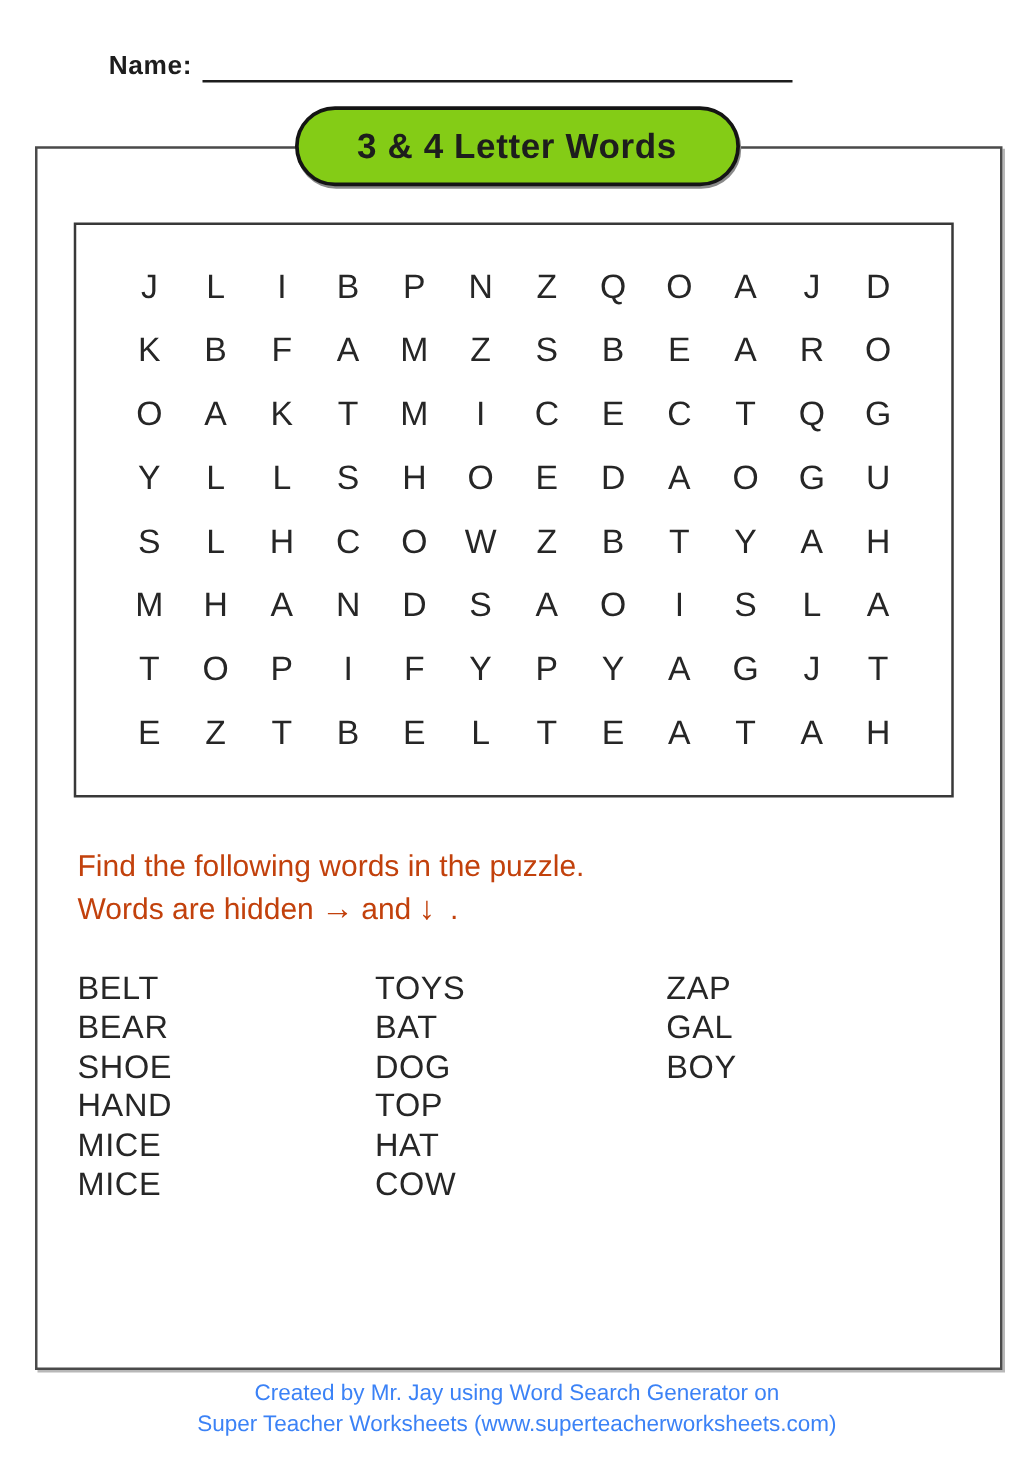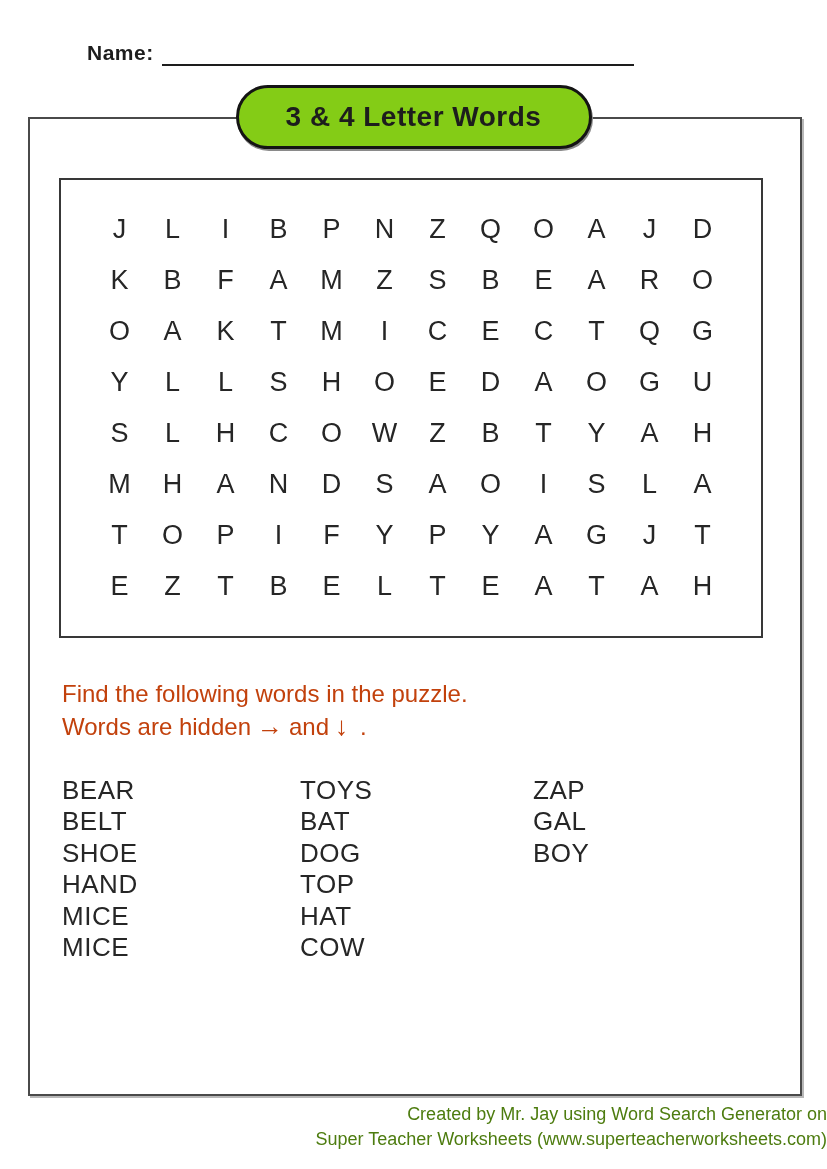--- a/index.html
+++ b/index.html
@@ -138,24 +138,24 @@
     letter-spacing: 0.5px;
     color: #262626;
   }
 
   
   .footer {
     position: absolute;
     left: 0;
     right: 0;
     top: 1102px;
-    text-align: right;
+    text-align: center;
     font-size: 18px;
     line-height: 25px;
-    color: #4d7c0f;
+    color: #3b82f6;
   }
 </style>
 </head>
 <body>
 
 <div class="page">
 
   <div class="name-row">
     <span class="name-label">Name:</span>
     <span class="name-line"></span>
@@ -268,22 +268,22 @@
 
   <div class="instructions">
     <div>Find the following words in the puzzle.</div>
     <div>
       <span>Words are hidden</span><span class="arrow">→</span><span>and</span><span class="arrow">↓</span><span class="period">.</span>
     </div>
   </div>
 
   <div class="word-list">
     <div class="word-col word-col-1">
+        <div class="word">BELT</div>
         <div class="word">BEAR</div>
-        <div class="word">BELT</div>
         <div class="word">SHOE</div>
         <div class="word">HAND</div>
         <div class="word">MICE</div>
         <div class="word">MICE</div>
       </div>
     <div class="word-col word-col-2">
         <div class="word">TOYS</div>
         <div class="word">BAT</div>
         <div class="word">DOG</div>
         <div class="word">TOP</div>

